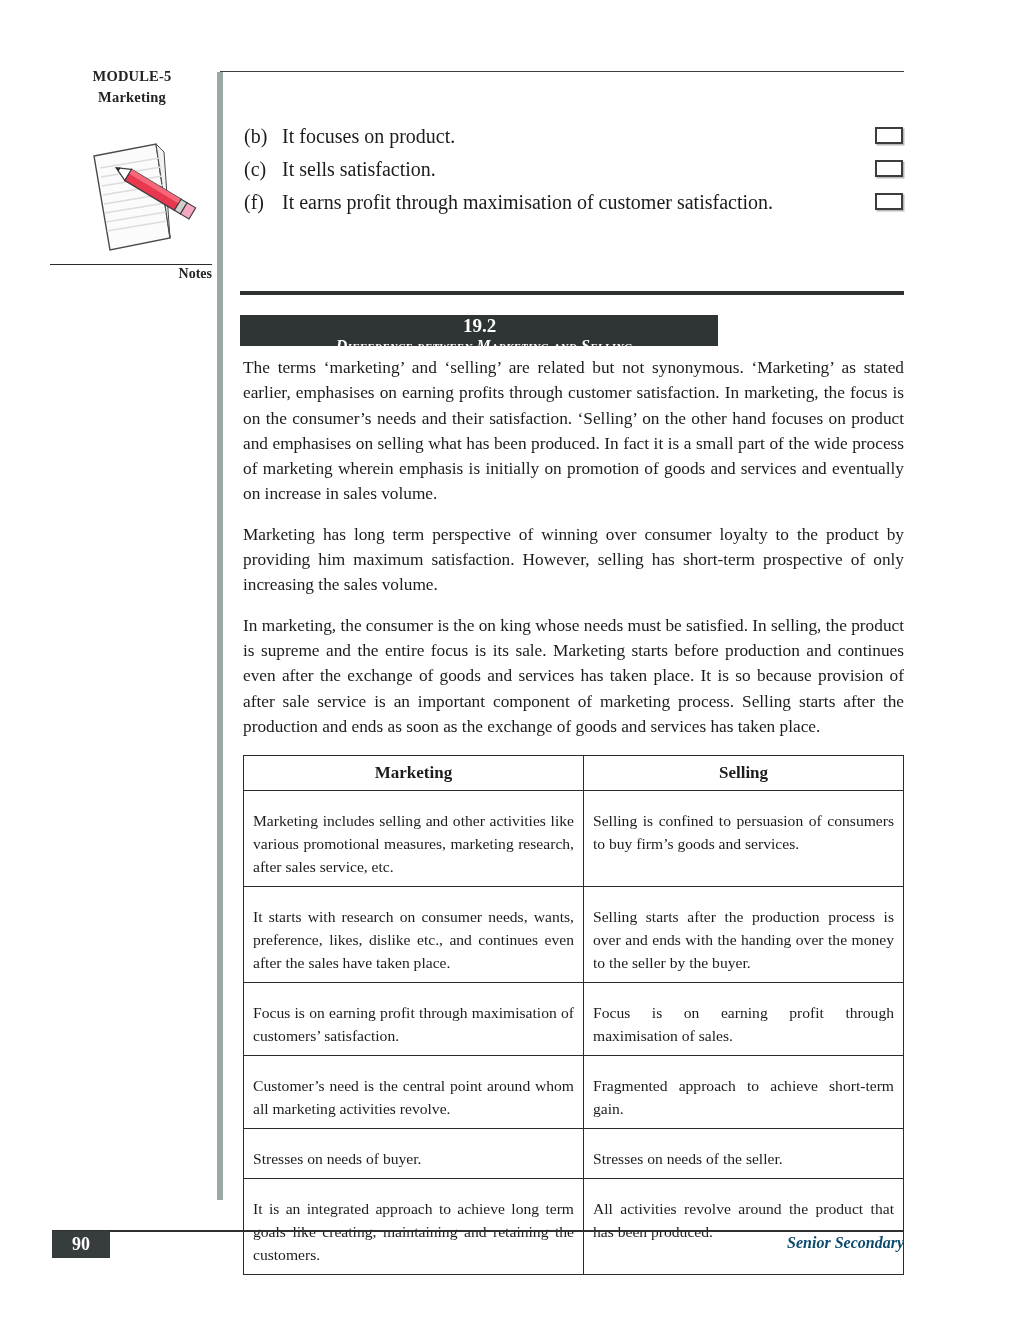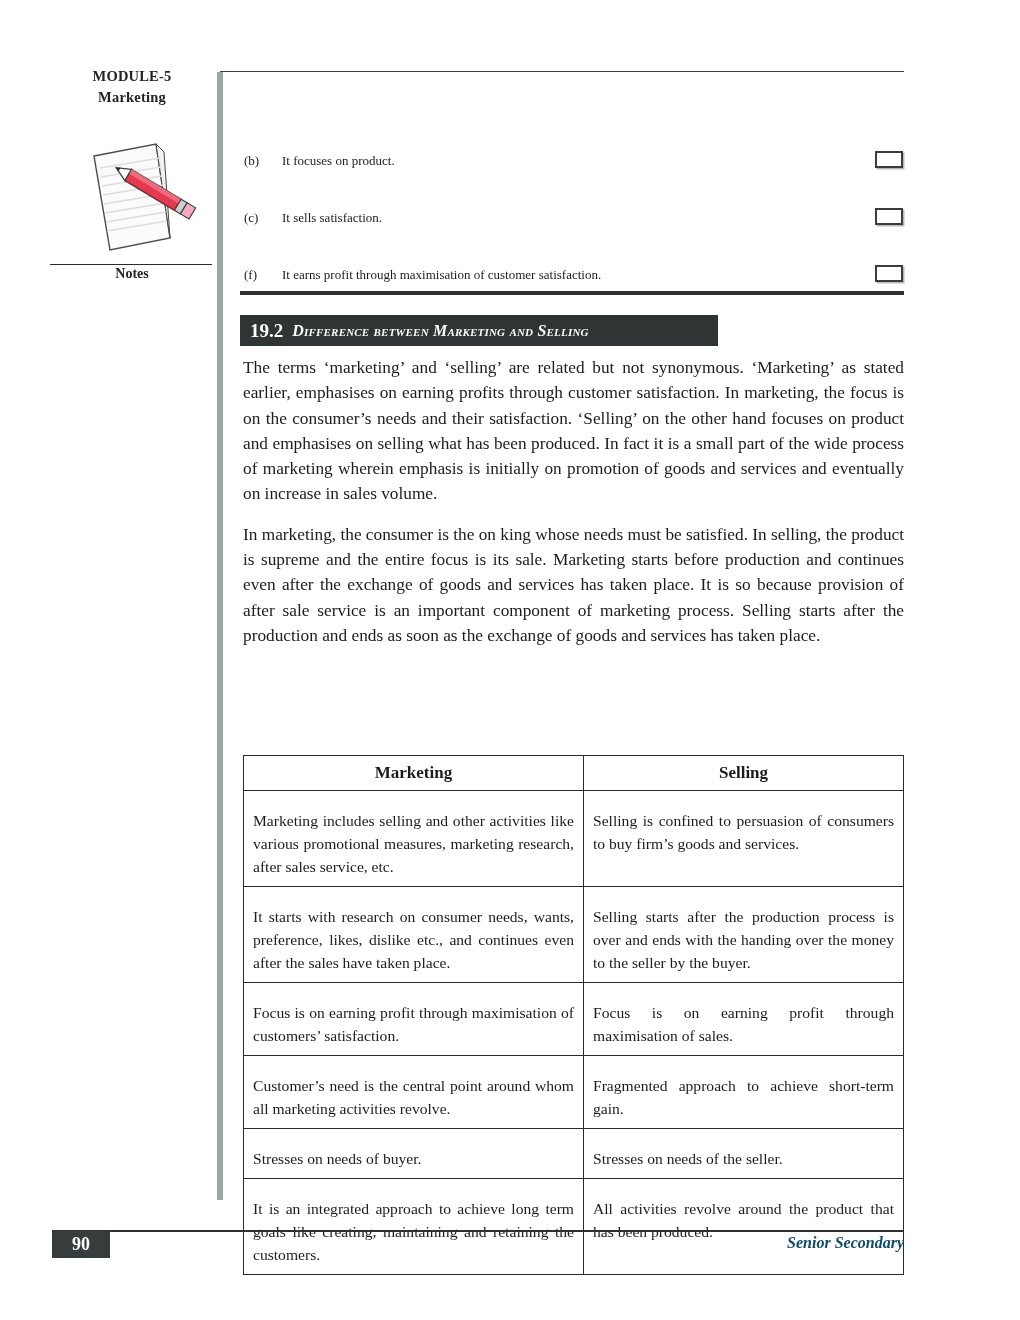--- a/index.html
+++ b/index.html
@@ -45,21 +45,21 @@
     top: 148px;
     width: 162px;
     height: 0;
     border-top: 1.6px solid #2b2b2b;
   }
   #notes-label {
     position: absolute;
     left: 0;
     top: 150px;
     width: 160px;
-    text-align: center;
+    text-align: right;
     font-weight: bold;
     font-size: 14px;
     color: #232323;
   }
 
   
   #content-vrule {
     position: absolute;
     left: 217px;
     top: 72px;
@@ -79,24 +79,23 @@
   
   #option-list {
     position: absolute;
     left: 244px;
     top: 120px;
     width: 660px;
   }
   .option-row {
     position: relative;
     height: 33px;
-    font-size: 13px;
+    font-size: 20px;
     line-height: 33px;
     white-space: nowrap;
-    margin-top: 24px;
   }
   .option-marker {
     display: inline-block;
     width: 38px;
     text-align: left;
   }
   .option-text { display: inline-block; }
   .option-box {
     position: absolute;
     right: 1px;
@@ -124,20 +123,21 @@
     left: 240px;
     top: 315px;
     width: 478px;
     height: 31px;
     background: #2f3434;
     color: #ffffff;
     display: flex;
     align-items: center;
     padding-left: 10px;
     box-sizing: border-box;
+    flex-direction: column;
   }
   #section-number {
     font-weight: bold;
     font-size: 19px;
     margin-right: 9px;
   }
   #section-title {
     font-weight: bold;
     font-size: 16px;
     font-variant: small-caps;
@@ -285,20 +285,21 @@
 
 <div id="list-bottom-rule"></div>
 
 <div id="section-heading">
   <span id="section-number">19.2</span>
   <span id="section-title">Difference between Marketing and Selling</span>
 </div>
 
 <div id="body-text">
   <p class="body-para">The terms ‘marketing’ and ‘selling’ are related but not synonymous. ‘Marketing’ as stated earlier, emphasises on earning profits through customer satisfaction.  In marketing, the focus is on the consumer’s needs and their satisfaction.  ‘Selling’ on the other hand focuses on product and emphasises on selling what has been produced. In fact it is a small part of the wide process of marketing wherein emphasis is initially on promotion of goods and services and eventually on increase in sales volume.</p>
+  <p class="body-para">Marketing has long term perspective of winning over consumer loyalty to the product by providing him maximum satisfaction. However, selling has short-term prospective of only increasing the sales volume.</p>
   <p class="body-para">In marketing, the consumer is the on king whose needs must be satisfied. In selling, the product is supreme and the entire focus is its sale.  Marketing starts before production and continues even after the exchange of goods and services has taken place. It is so because provision of after sale service is an important component of marketing process. Selling starts after the production and ends as soon as the exchange of goods and services has taken place.</p>
 </div>
 
 <table id="comparison-table">
   <colgroup>
       <col class="c1">
       <col class="c2">
     </colgroup>
   <thead>
     <tr>

